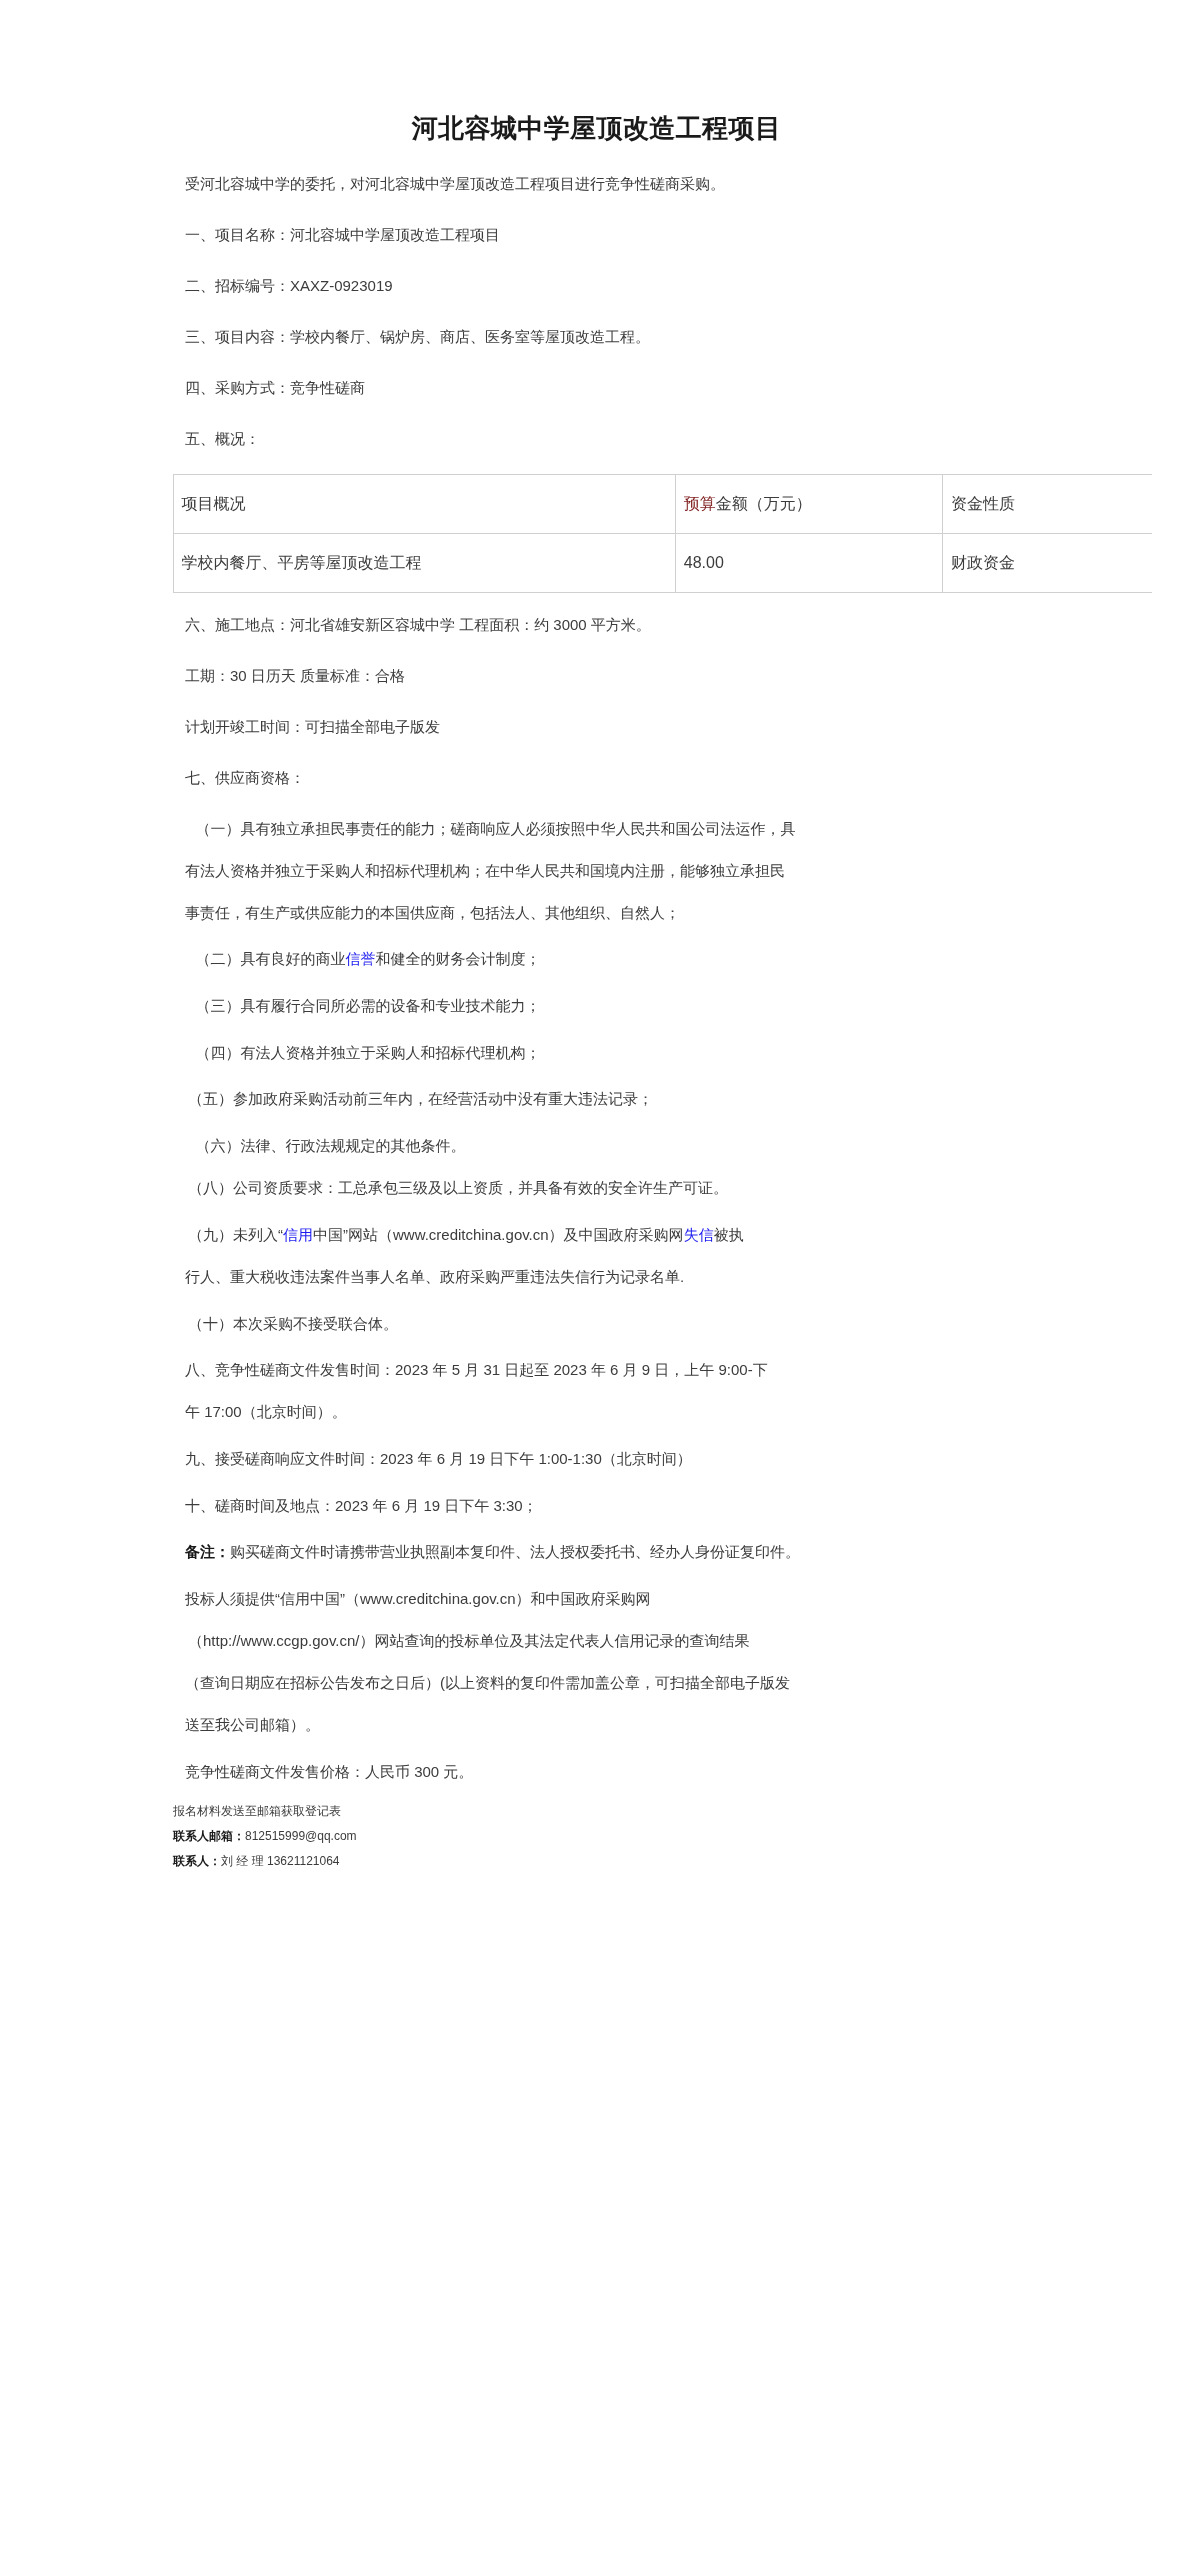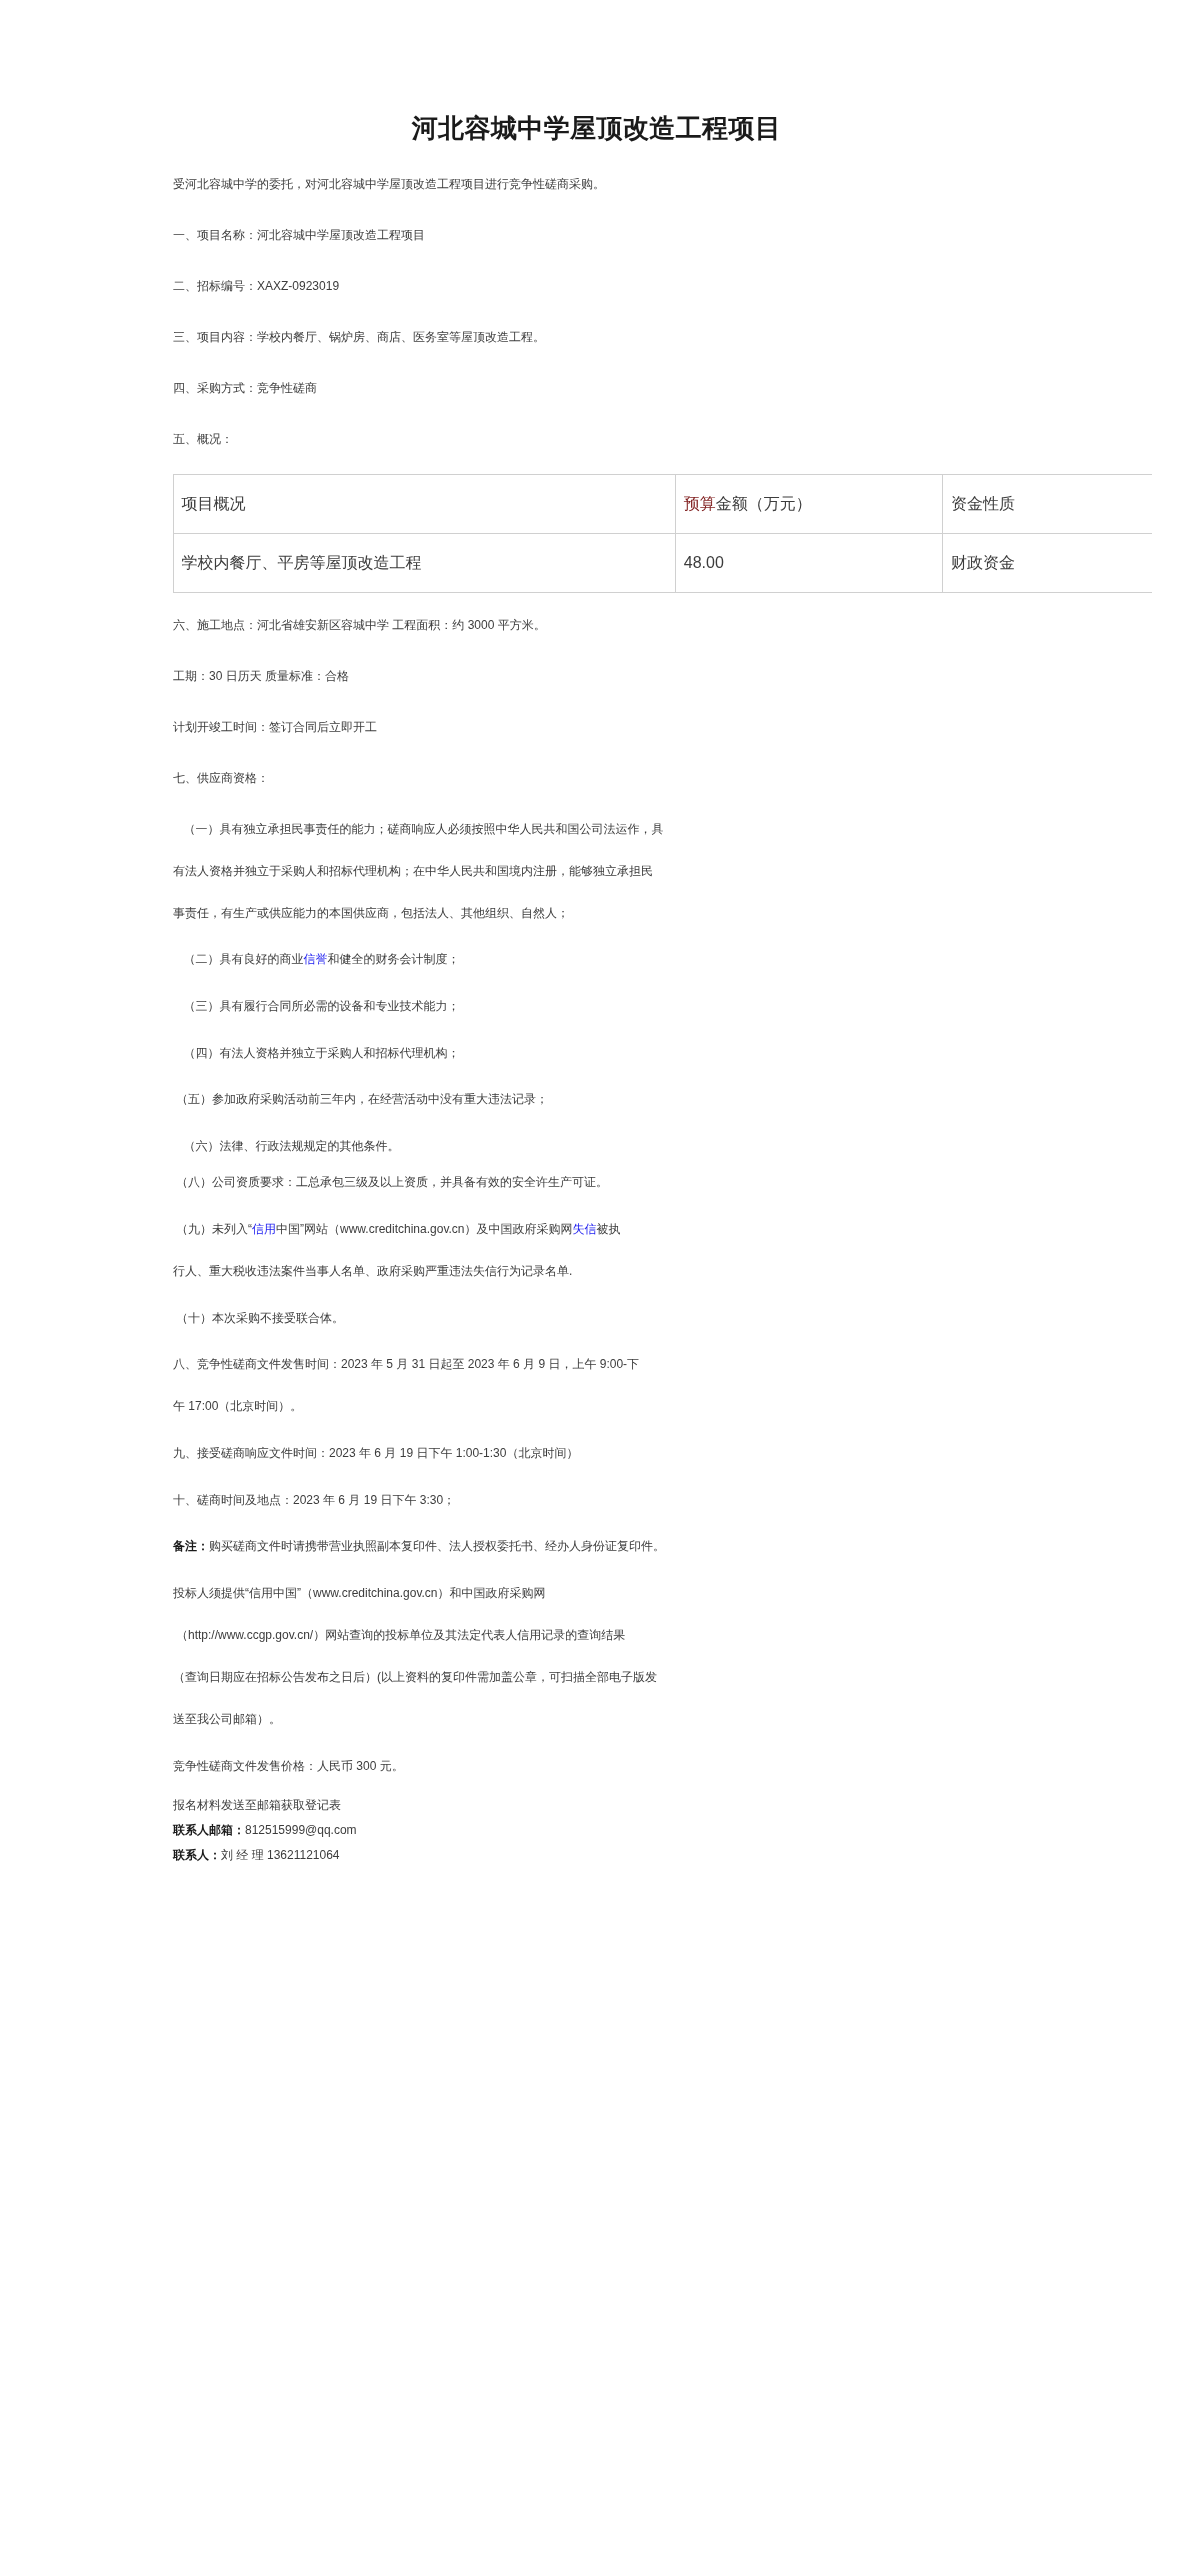--- a/index.html
+++ b/index.html
@@ -33,24 +33,24 @@
     text-align: center;
     font-size: 26px;
     font-weight: bold;
     color: #1a1a1a;
     letter-spacing: 0.4px;
     margin: 112px 0 0 0;
     line-height: 33px;
     white-space: nowrap;
   }
   .para {
-    font-size: 12px;
+    font-size: 15px;
     line-height: 30px;
     color: #3c3c3c;
-    margin: 0;
+    margin: 12px;
   }
   .gap-top-32 { margin-top: 24px; }
   .gap-top-28 { margin-top: 21px; }
   .gap-top-22 { margin-top: 16.7px; }
   .gap-top-16 { margin-top: 12px; }
   .gap-top-8  { margin-top: 6px; }
   .indent {
     text-indent: 0;
     padding-left: 10.6px;
   }
@@ -123,21 +123,21 @@
           <td class="col1">学校内餐厅、平房等屋顶改造工程</td>
           <td class="col2">48.00</td>
           <td class="col3">财政资金</td>
         </tr>
       </tbody>
         </table>
     </div>
 
     <p class="para gap-top-22 nowrapline">六、施工地点：河北省雄安新区容城中学 工程面积：约 3000 平方米。</p>
     <p class="para gap-top-28">工期：30 日历天 质量标准：合格</p>
-    <p class="para gap-top-28">计划开竣工时间：签订合同后立即开工</p>
+    <p class="para gap-top-28">计划开竣工时间：可扫描全部电子版发</p>
     <p class="para gap-top-28">七、供应商资格：</p>
 
     <p class="para gap-top-28 indent">（一）具有独立承担民事责任的能力；磋商响应人必须按照中华人民共和国公司法运作，具</p>
     <p class="para gap-top-16">有法人资格并独立于采购人和招标代理机构；在中华人民共和国境内注册，能够独立承担民</p>
     <p class="para gap-top-16">事责任，有生产或供应能力的本国供应商，包括法人、其他组织、自然人；</p>
 
     <p class="para gap-top-22 indent"><span>（二）具有良好的商业</span><span class="blue">信誉</span><span>和健全的财务会计制度；</span></p>
 
     <p class="para gap-top-22 indent">（三）具有履行合同所必需的设备和专业技术能力；</p>
     <p class="para gap-top-22 indent">（四）有法人资格并独立于采购人和招标代理机构；</p>

